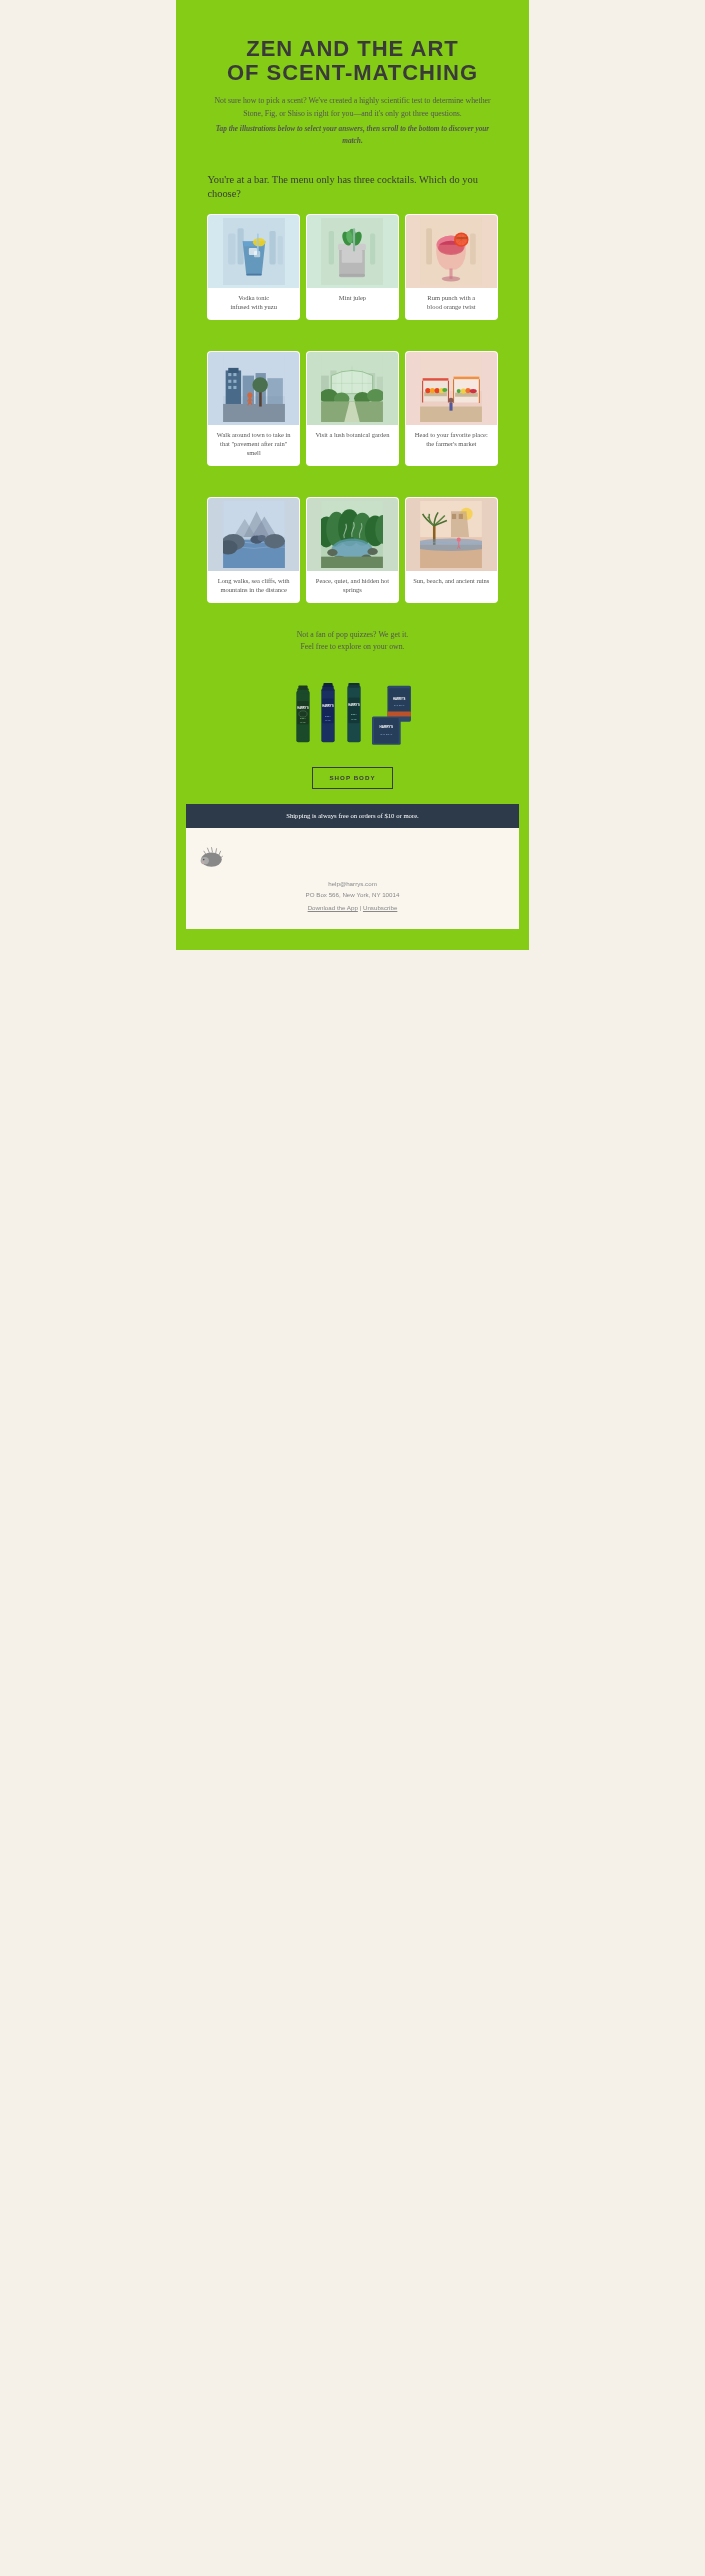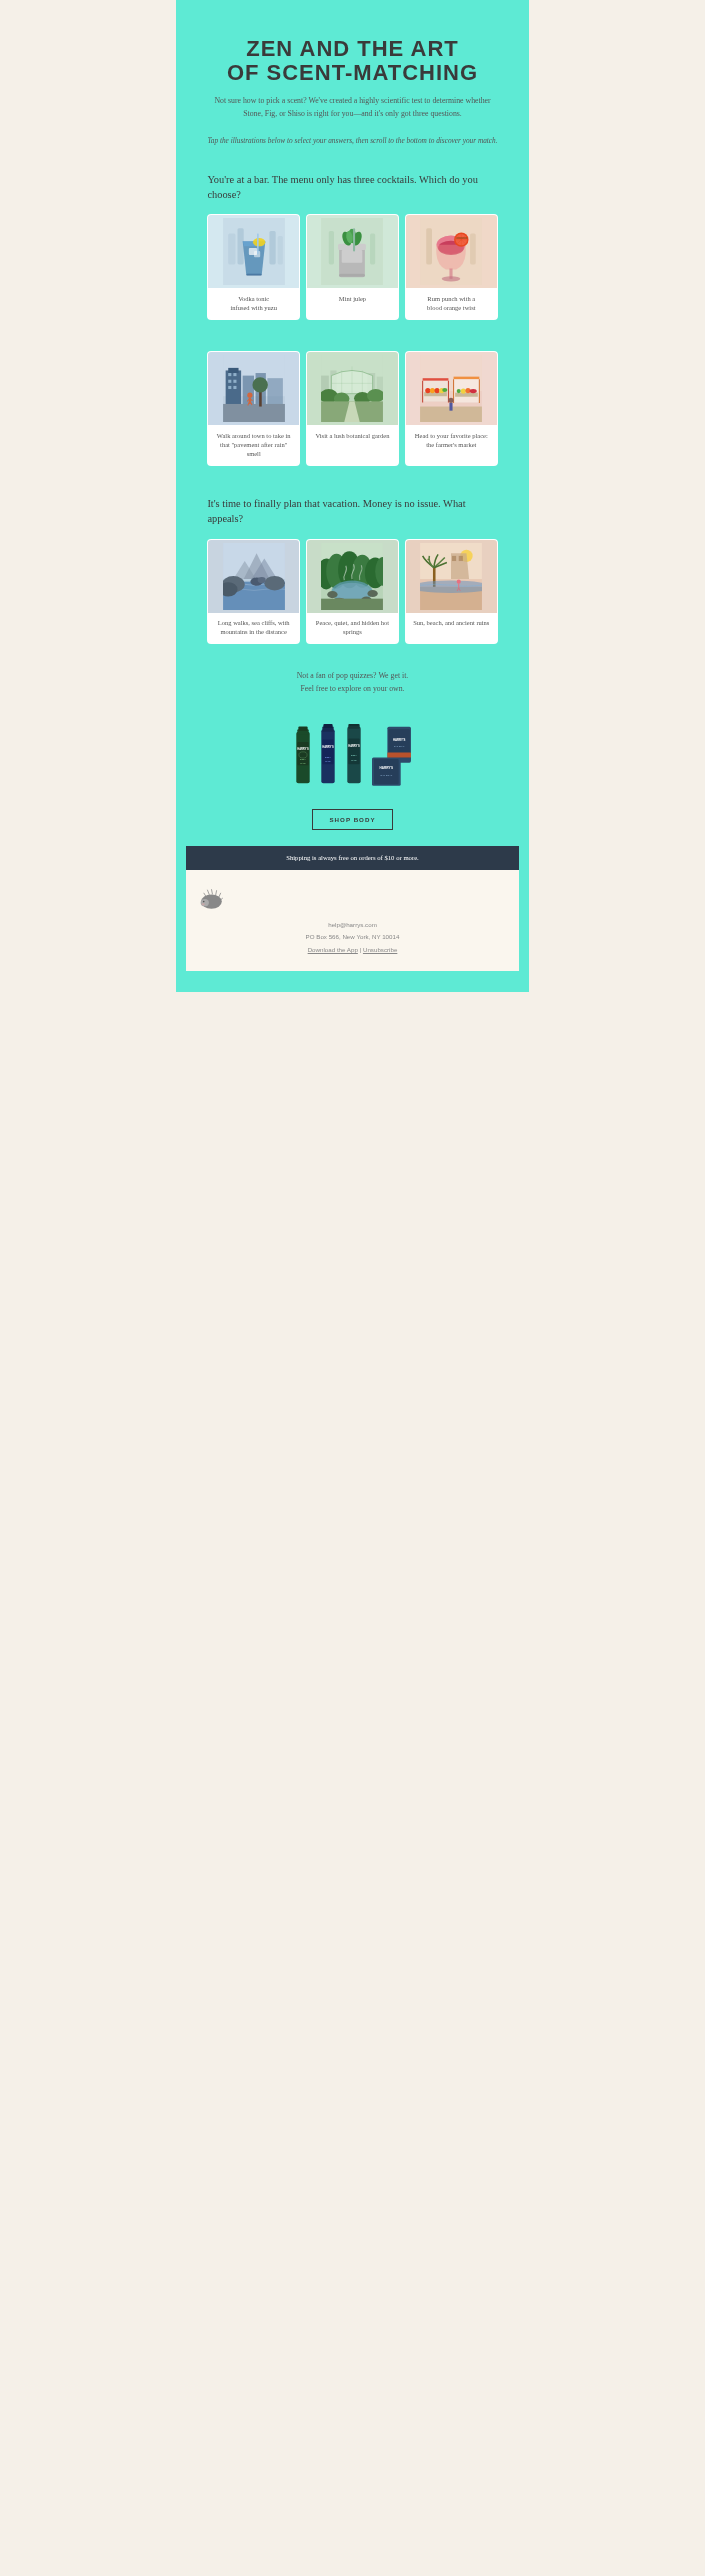--- a/index.html
+++ b/index.html
@@ -5,21 +5,21 @@
     * { box-sizing: border-box; margin: 0; padding: 0; }
 
     body {
       background-color: #f5f0e8;
       font-family: Georgia, 'Times New Roman', serif;
       max-width: 353px;
       margin: 0 auto;
     }
 
     .page-wrapper {
-      background-color: #5eead4;
+      background-color: #84cc16;
       padding: 21px 10.4px;
     }
 
     
     .header {
       text-align: center;
       padding: 15.6px 21px 10.4px;
     }
 
     .main-title {
@@ -30,29 +30,30 @@
       letter-spacing: 1px;
       text-transform: uppercase;
       line-height: 1.1;
       margin-bottom: 10.4px;
     }
 
     .subtitle-text {
       font-size: 7.8px;
       color: #555;
       line-height: 1.6;
-      margin-bottom: 15px;
+      margin-bottom: 3px;
       font-family: Georgia, serif;
     }
 
     .italic-instructions {
       font-style: italic;
       font-size: 7.3px;
       color: #555;
       line-height: 1.6;
+      font-weight: bold;
     }
 
     
     .section {
       padding: 15.6px 21px;
     }
 
     .question-text {
       text-align: left;
       font-size: 10.4px;
@@ -422,21 +423,20 @@
             <circle cx="60" cy="88" r="5" fill="#88605a"></circle>
             <rect x="57" y="93" width="6" height="15" fill="#5058a0"></rect>
           </svg>
         </div>
         <div class="card-label">Head to your favorite place: the farmer's market</div>
       </div>
     </div>
   </div>
 
   <div class="section">
-    <p class="question-text">It's time to finally plan that vacation. Money is no issue. What appeals?</p>
     <div class="cards-row">
 
       <div class="card">
         <div class="card-illustration illus-cliffs">
           <svg width="62" height="67" viewBox="0 0 120 130">
             <rect x="0" y="0" width="120" height="130" fill="#b8ccdc"></rect>
 
             <rect x="0" y="0" width="120" height="70" fill="#c8d8e8"></rect>
 
             <polygon points="40,70 65,20 90,70" fill="#8898a8" opacity="0.6"></polygon>

